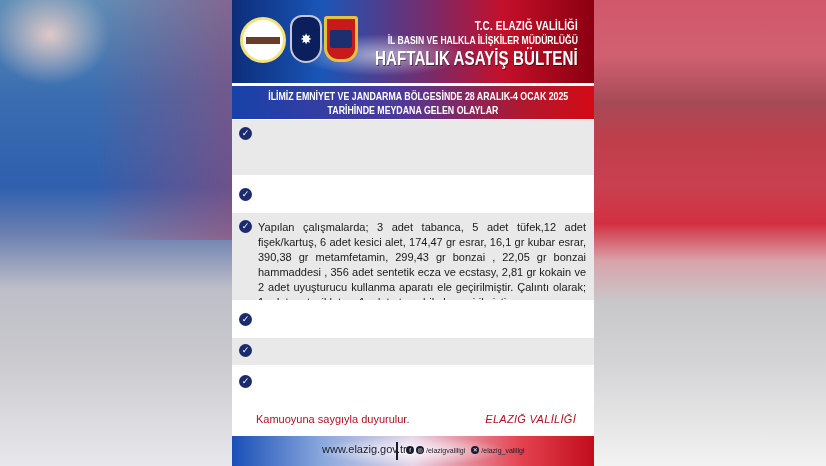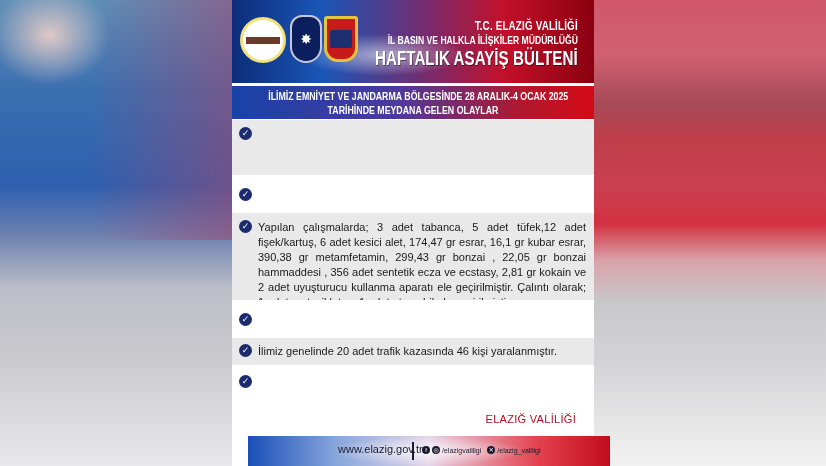--- a/index.html
+++ b/index.html
@@ -89,28 +89,27 @@
     }
     .item-text { display: block; text-align: justify; }
     .closing {
       position: absolute; left: 0; top: 410px; width: 362px; height: 26px;
       background: #ffffff;
     }
     .closing-left {
       position: absolute; left: 24px; top: 3px; color: #b01020; font-size: 11px;
     }
     .closing-right {
-      position: absolute; right: 18px; top: 3px; color: #b01020; font-size: 11px; letter-spacing: 0.3px;
+      position: absolute; right: 18px; top: 3px; color: #b01020; font-size: 11px; letter-spacing: 0.3px; font-style: italic;
     }
     .footer {
       position: absolute; left: 0; top: 436px; width: 362px; height: 30px;
       background:
         radial-gradient(ellipse 120px 18px at 180px 15px, rgba(255,255,255,0.75), rgba(255,255,255,0) 80%),
         linear-gradient(90deg, #1a4fb8 0%, #8aa8dd 25%, #e6d6e8 50%, #e4424f 80%, #c20c1c 100%);
-      margin-left: 16px;
     }
     .footer-url {
       position: absolute; left: 90px; top: 7px; color: #1a1a2e; font-size: 11px;
     }
     .footer-div { position: absolute; left: 164px; top: 6px; width: 2px; height: 18px; background: #1a1a2e; }
     .footer-social {
       position: absolute; left: 174px; top: 10px; display: flex; align-items: center; gap: 2px;
       color: #1a1a2e; font-size: 7px;
     }
     .soc-icon {
@@ -158,28 +157,28 @@
     <span class="check" style="top:7px;">✓</span>
     <span class="item-text">Yapılan çalışmalarda; 3 adet tabanca, 5 adet tüfek,12 adet fişek/kartuş, 6 adet kesici alet, 174,47 gr esrar, 16,1 gr kubar esrar, 390,38 gr metamfetamin, 299,43 gr bonzai , 22,05 gr bonzai hammaddesi , 356 adet sentetik ecza ve ecstasy, 2,81 gr kokain ve 2 adet uyuşturucu kullanma aparatı ele geçirilmiştir. Çalıntı olarak; 1 adet motosiklet ve 1 adet otomobil ele geçirilmiştir.</span>
   </div>
 
   <div class="item white" style="top:300px;height:38px;padding-top:13px;">
     <span class="check" style="top:13px;">✓</span>
   </div>
 
   <div class="item gray" style="top:338px;height:27px;padding-top:6px;">
     <span class="check" style="top:6px;">✓</span>
-    <span class="item-text">İlimiz genelinde 20 adet trafik kazasında 46 kişi yaralanmıştır.</span>
   </div>
 
   <div class="item white" style="top:365px;height:45px;padding-top:10px;">
     <span class="check" style="top:10px;">✓</span>
   </div>
 
   <div class="closing">
+    <span class="closing-left">Kamuoyuna saygıyla duyurulur.</span>
     <span class="closing-right">ELAZIĞ VALİLİĞİ</span>
   </div>
 
   <div class="footer">
     <span class="footer-url">www.elazig.gov.tr</span>
     <span class="footer-div"></span>
     <div class="footer-social">
       <span class="soc-icon">f</span>
       <span class="soc-icon">◎</span>
       <span>/elazigvaliligi</span>

